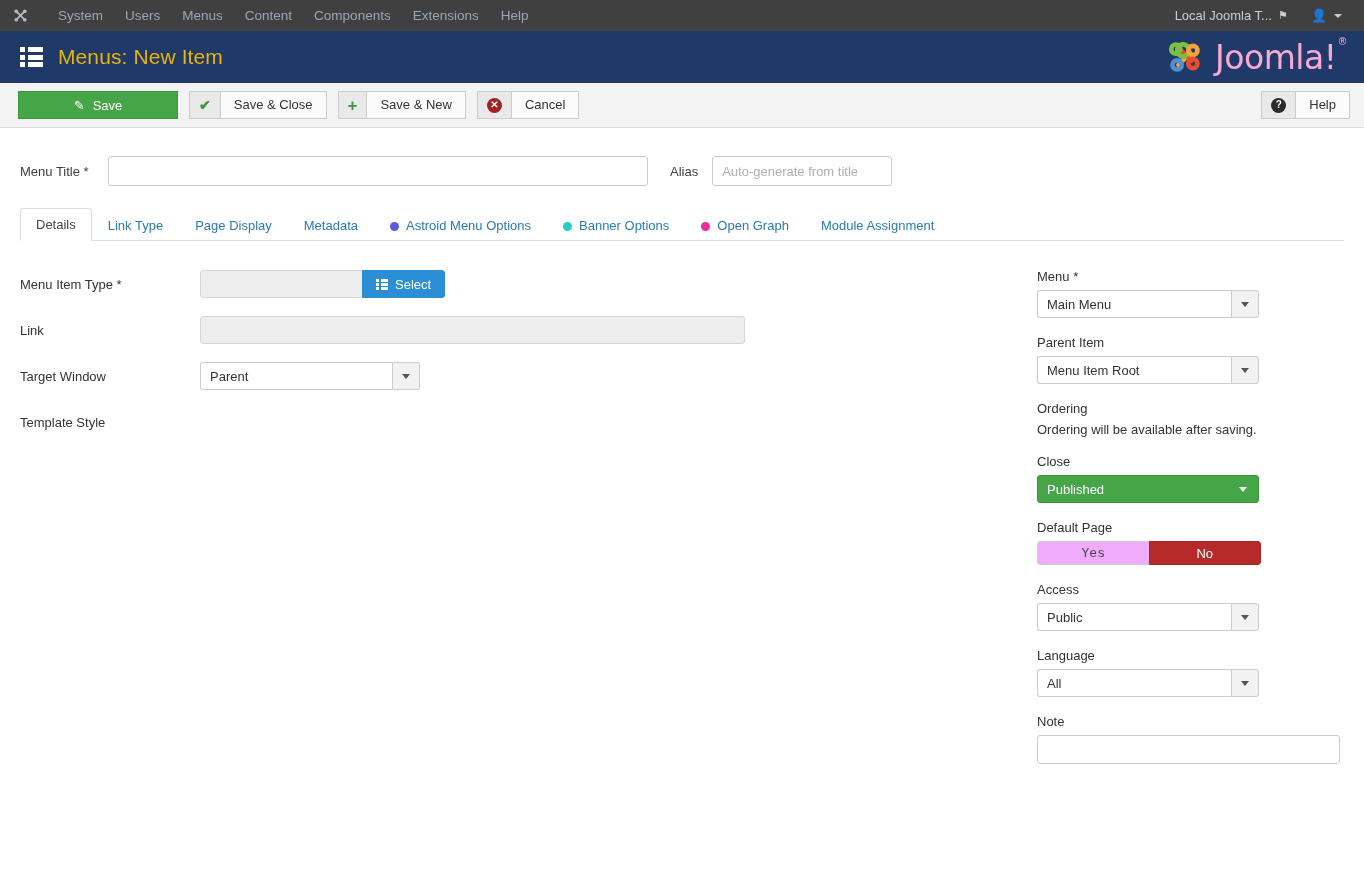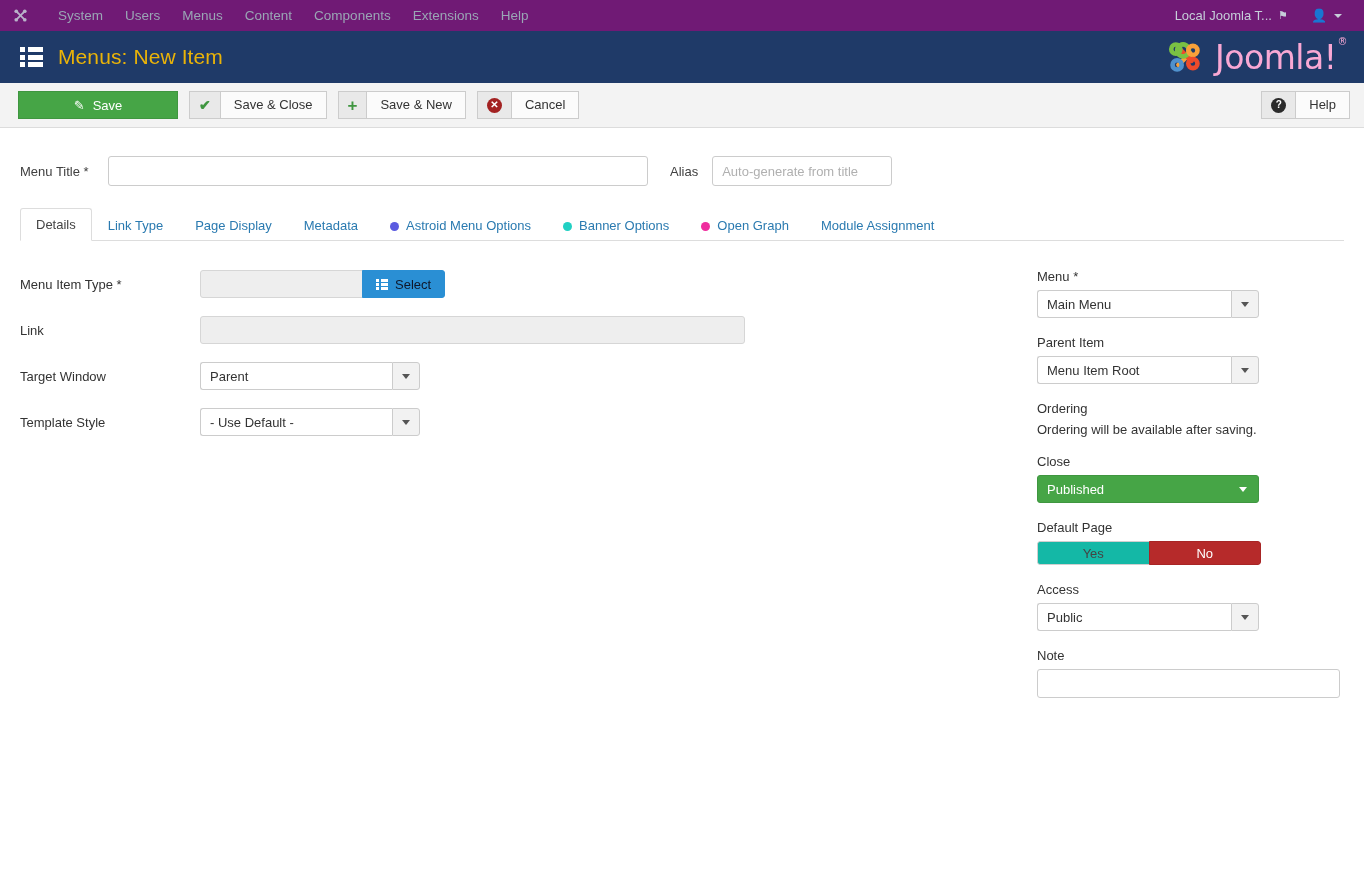--- a/index.html
+++ b/index.html
@@ -10,21 +10,21 @@
     background: #ffffff;
     font-family: "Liberation Sans", sans-serif;
     font-size: 13px;
     color: #333333;
     overflow: hidden;
   }
 
   
   .topbar {
     height: 31px;
-    background: #701a75;
+    background: #404040;
     display: flex;
     align-items: center;
     padding: 0 14px 0 12px;
     position: relative;
   }
   .topbar-left { display: flex; align-items: center; }
   .joomla-mark {
     width: 17px; height: 17px;
     margin-right: 18px;
     position: relative;
@@ -265,21 +265,21 @@
     background: #eeeeee;
     border: 1px solid #d6d6d6;
     border-radius: 3px 0 0 3px;
     height: 28px;
     width: 163px;
     cursor: default;
   }
   .select-btn {
     background: #2a8fd4;
     border: 1px solid #2a8fd4;
-    color: #0f172a;
+    color: #ffffff;
     height: 28px;
     padding: 4px 13px;
     border-radius: 0 3px 3px 0;
     display: flex; align-items: center; gap: 7px;
     font-size: 13px;
     cursor: pointer;
     margin-left: -1px;
   }
   .grid-icon {
     width: 12px; height: 11px;
@@ -370,24 +370,25 @@
     border-radius: 3px;
     overflow: hidden;
   }
   .toggle .opt {
     flex: 1;
     display: flex; align-items: center; justify-content: center;
     font-size: 13px;
     cursor: pointer;
   }
   .toggle .opt.off {
-    background: #14b8a6;
+    background: #f0abfc;
     border: 1px solid #cfcfcf;
     color: #444;
     border-radius: 3px 0 0 3px;
+    font-family: Liberation Mono, monospace;
   }
   .toggle .opt.on {
     background: #b62a2a;
     border: 1px solid #a82525;
     color: #ffffff;
     border-radius: 0 3px 3px 0;
     margin-left: -1px;
   }
   .note-input {
     width: 303px;
@@ -583,26 +584,20 @@
         <div class="sel-wrap">
           <div class="sel-box">Parent</div>
           <div class="sel-arrow">
               <span class="caret"></span>
             </div>
         </div>
       </div>
 
       <div class="frow">
         <div class="flbl">Template Style</div>
-        <div class="sel-wrap">
-          <div class="sel-box">- Use Default -</div>
-          <div class="sel-arrow">
-              <span class="caret"></span>
-            </div>
-        </div>
       </div>
 
     </div>
 
     <div class="panel-right">
 
       <div class="rgroup">
         <span class="rlbl">Menu *</span>
         <div class="sel-wrap rsel">
           <div class="sel-box">Main Menu</div>
@@ -646,20 +641,29 @@
       <div class="rgroup">
         <span class="rlbl">Access</span>
         <div class="sel-wrap rsel">
           <div class="sel-box">Public</div>
           <div class="sel-arrow">
               <span class="caret"></span>
             </div>
         </div>
       </div>
 
+      <div class="rgroup">
+        <span class="rlbl">Language</span>
+        <div class="sel-wrap rsel">
+          <div class="sel-box">All</div>
+          <div class="sel-arrow">
+              <span class="caret"></span>
+            </div>
+        </div>
+      </div>
 
       <div class="rgroup">
         <span class="rlbl">Note</span>
         <input class="note-input" type="text" placeholder="" style="">
       </div>
 
     </div>
   </div>
 </div>
 

